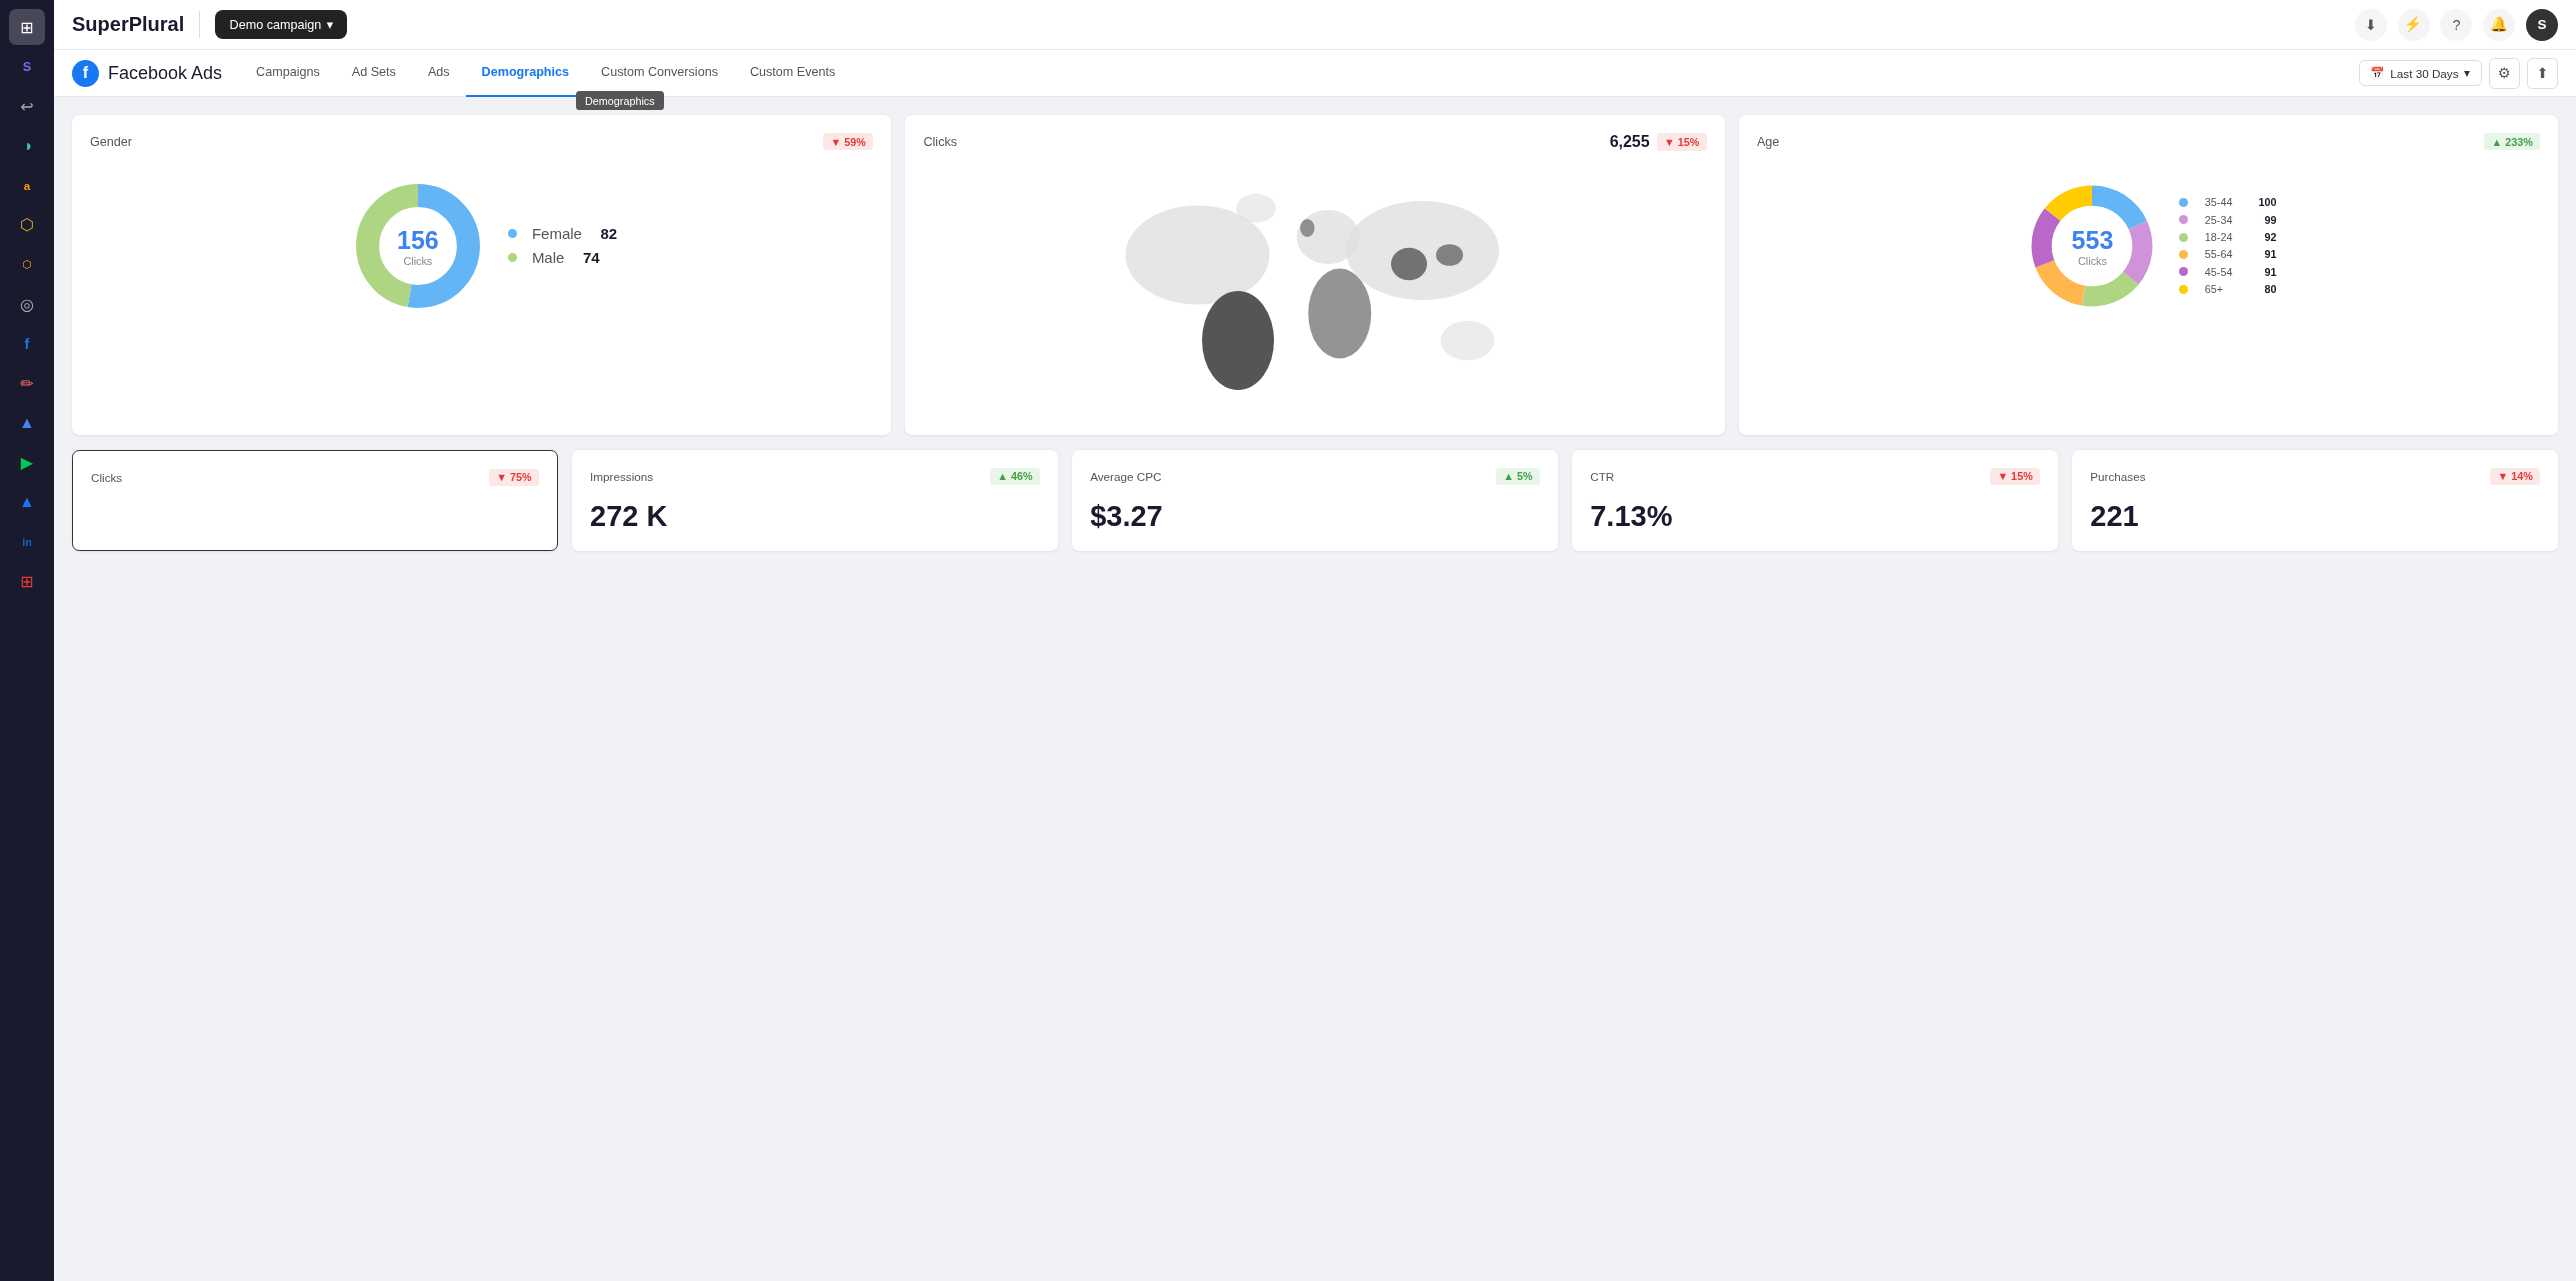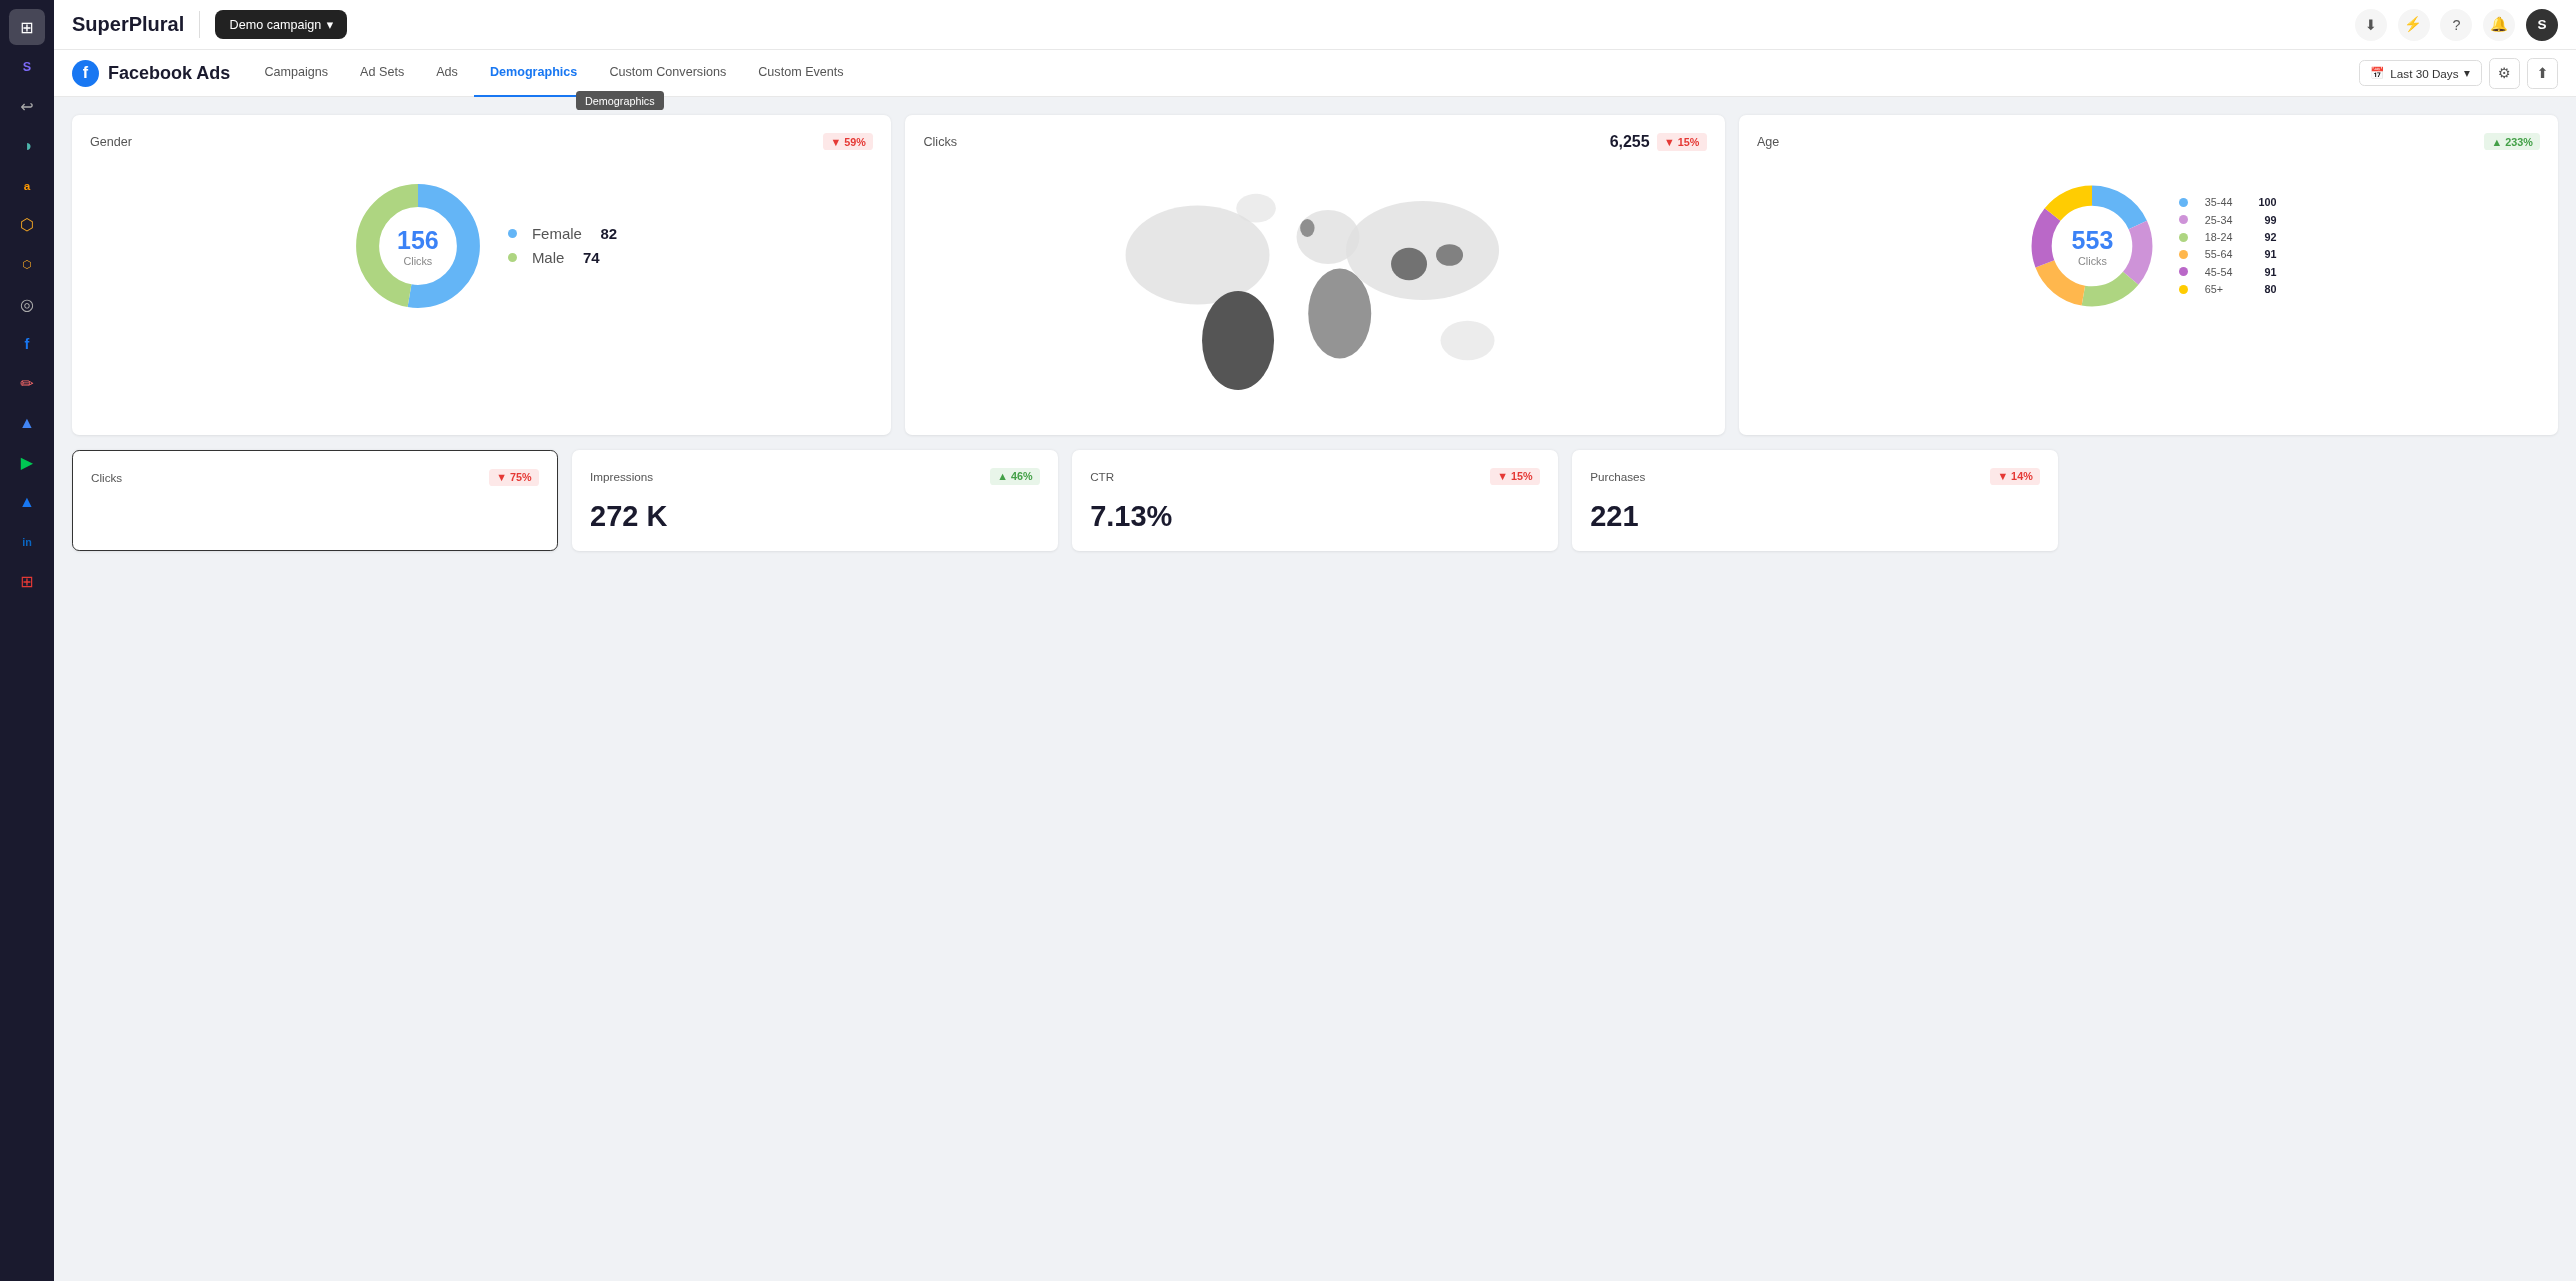--- a/index.html
+++ b/index.html
@@ -20,21 +20,21 @@
     .divider-v { width: 0.9px; height: 27px; background: #ddd; }
     .campaign-btn { background: #222; color: white; border: none; padding: 7.2px 14.4px; border-radius: 8px; font-size: 12.6px; cursor: pointer; display: flex; align-items: center; gap: 5.4px; }
     .header-icons { margin-left: auto; display: flex; align-items: center; gap: 10.8px; }
     .header-icon { width: 32px; height: 32px; border-radius: 50%; display: flex; align-items: center; justify-content: center; cursor: pointer; font-size: 14.4px; background: #f5f5f5; color: #555; }
     .header-avatar { width: 32px; height: 32px; border-radius: 50%; background: #333; color: white; display: flex; align-items: center; justify-content: center; font-weight: 700; font-size: 13.5px; cursor: pointer; }
 
     
     .sub-header { background: white; height: 47px; display: flex; align-items: center; padding: 0 18px; border-bottom: 0.9px solid #e8e8e8; gap: 0; position: relative; }
     .fb-brand { display: flex; align-items: center; gap: 9px; margin-right: 18px; }
     .fb-icon { width: 27px; height: 27px; background: #1877f2; border-radius: 50%; display: flex; align-items: center; justify-content: center; color: white; font-weight: 700; font-size: 16px; }
-    .fb-title { font-size: 18px; font-weight: 700; color: #1a1a2e; }
+    .fb-title { font-size: 18px; font-weight: 400; color: #1a1a2e; }
     .nav-tabs { display: flex; gap: 0; }
     .nav-tab { padding: 0 16px; height: 47px; display: flex; align-items: center; font-size: 12.6px; color: #555; cursor: pointer; border-bottom: 2.7px solid transparent; white-space: nowrap; }
     .nav-tab.active { color: #1877f2; border-bottom: 2.7px solid #1877f2; font-weight: 600; }
     .sub-header-actions { margin-left: auto; display: flex; align-items: center; gap: 7.2px; }
     .date-btn { display: flex; align-items: center; gap: 5.4px; border: 0.9px solid #ddd; border-radius: 5.4px; padding: 5.4px 10.8px; font-size: 11.7px; cursor: pointer; background: white; color: #333; }
     .icon-btn { width: 31px; height: 31px; border: 0.9px solid #ddd; border-radius: 5.4px; display: flex; align-items: center; justify-content: center; cursor: pointer; background: white; color: #555; }
 
     
     .tooltip { position: absolute; top: 41px; left: 522px; background: #555; color: white; padding: 3.6px 9px; border-radius: 3.6px; font-size: 10.8px; z-index: 10; pointer-events: none; }
 
@@ -285,20 +285,27 @@
       </div>
 
       <div class="stat-card">
         <div class="stat-header">
           <span class="stat-title">Impressions</span>
           <span class="badge green">▲ 46%</span>
         </div>
         <div class="stat-value">272 K</div>
       </div>
 
+      <div class="stat-card">
+        <div class="stat-header">
+          <span class="stat-title">Average CPC</span>
+          <span class="badge green">▲ 5%</span>
+        </div>
+        <div class="stat-value">$3.27</div>
+      </div>
 
       <div class="stat-card">
         <div class="stat-header">
           <span class="stat-title">CTR</span>
           <span class="badge red">▼ 15%</span>
         </div>
         <div class="stat-value">7.13%</div>
       </div>
 
       <div class="stat-card">

